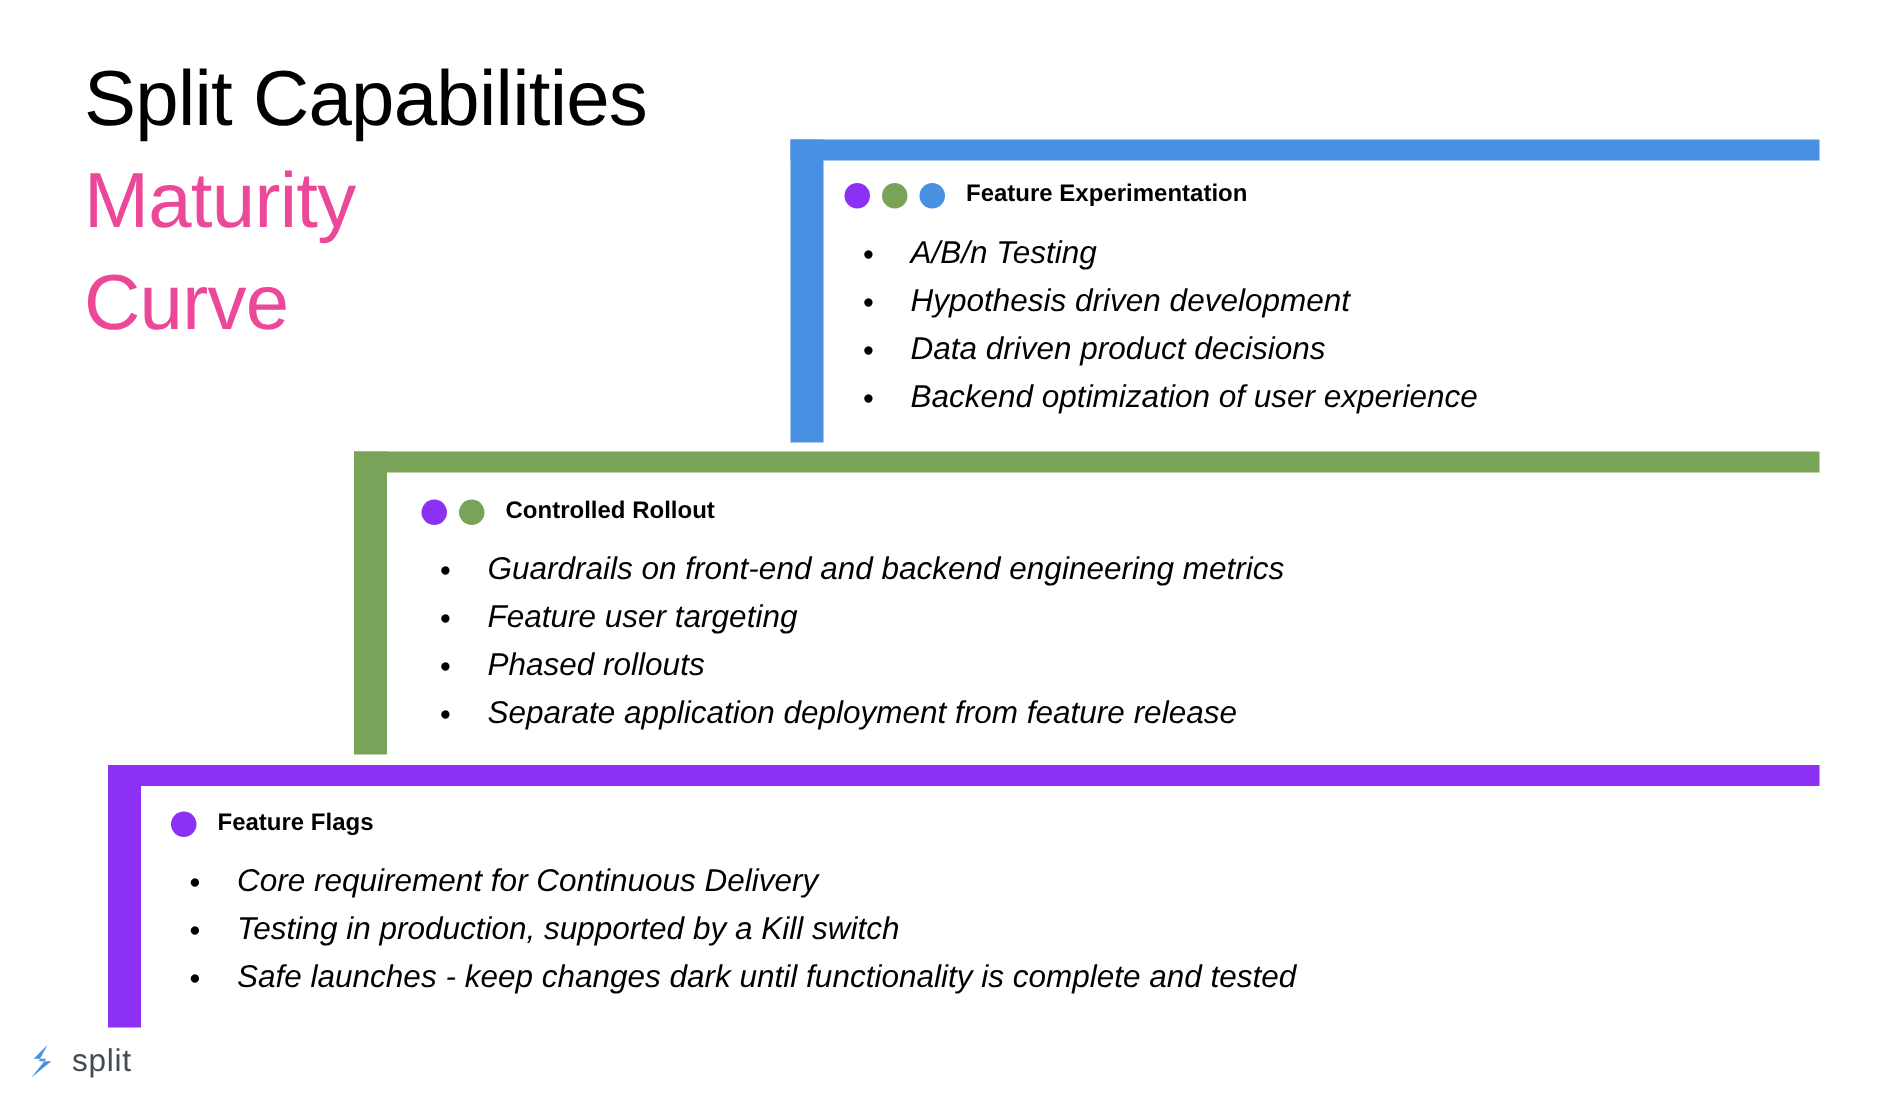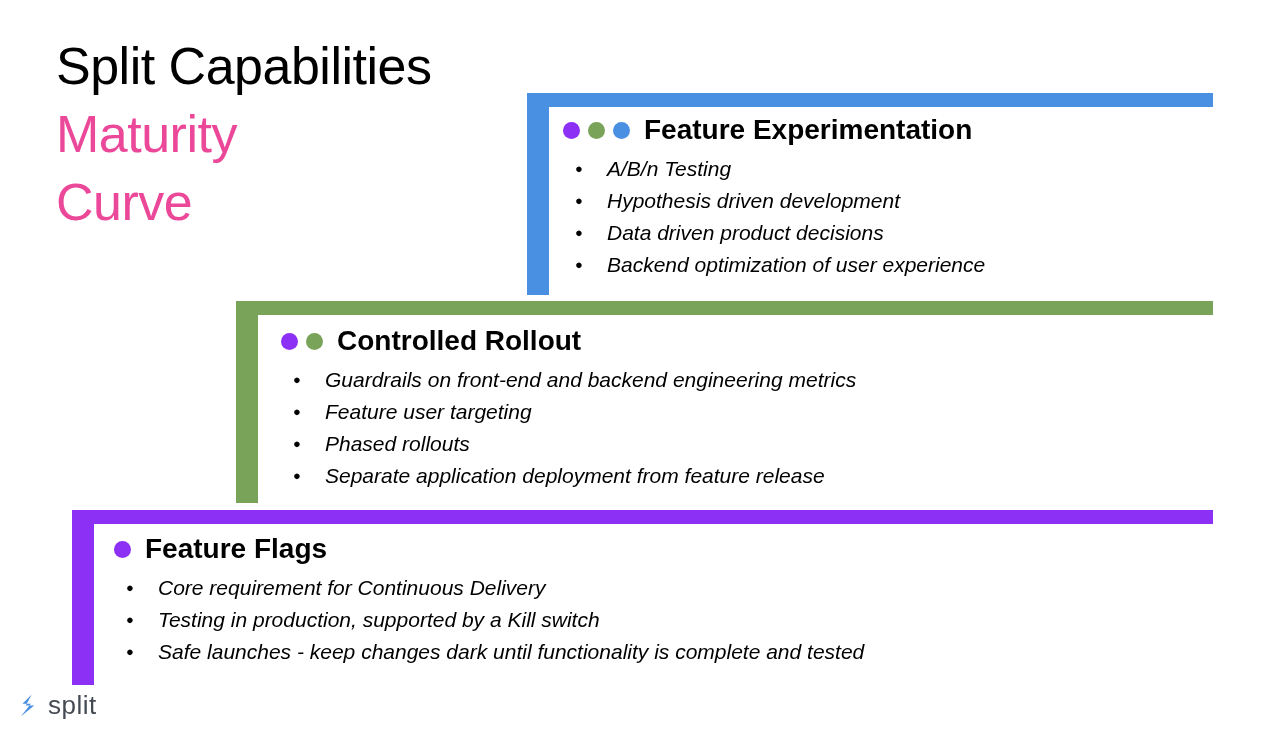--- a/index.html
+++ b/index.html
@@ -71,21 +71,21 @@
     width: 17px;
     height: 17px;
     border-radius: 50%;
     display: inline-block;
     flex: 0 0 auto;
   }
   .dot-purple { background: #8c30f5; }
   .dot-green  { background: #7aa35a; }
   .dot-blue   { background: #4a90e2; }
   .tier-title {
-    font-size: 28px;
+    font-size: 16px;
     font-weight: bold;
     color: #000000;
     margin-left: 6px;
     white-space: nowrap;
   }
 
   ul.bullets {
     list-style: none;
     margin-top: 10px;
     font-style: italic;
@@ -148,21 +148,21 @@
     bottom: 14px;
     display: flex;
     align-items: center;
     gap: 7px;
   }
   .logo-mark {
     width: 27px;
     height: 27px;
   }
   .logo-text {
-    font-size: 26px;
+    font-size: 21px;
     color: #444b52;
     letter-spacing: 0.5px;
   }
 </style>
 </head>
 <body>
 
 <div class="slide">
 
   <div class="title-block">

